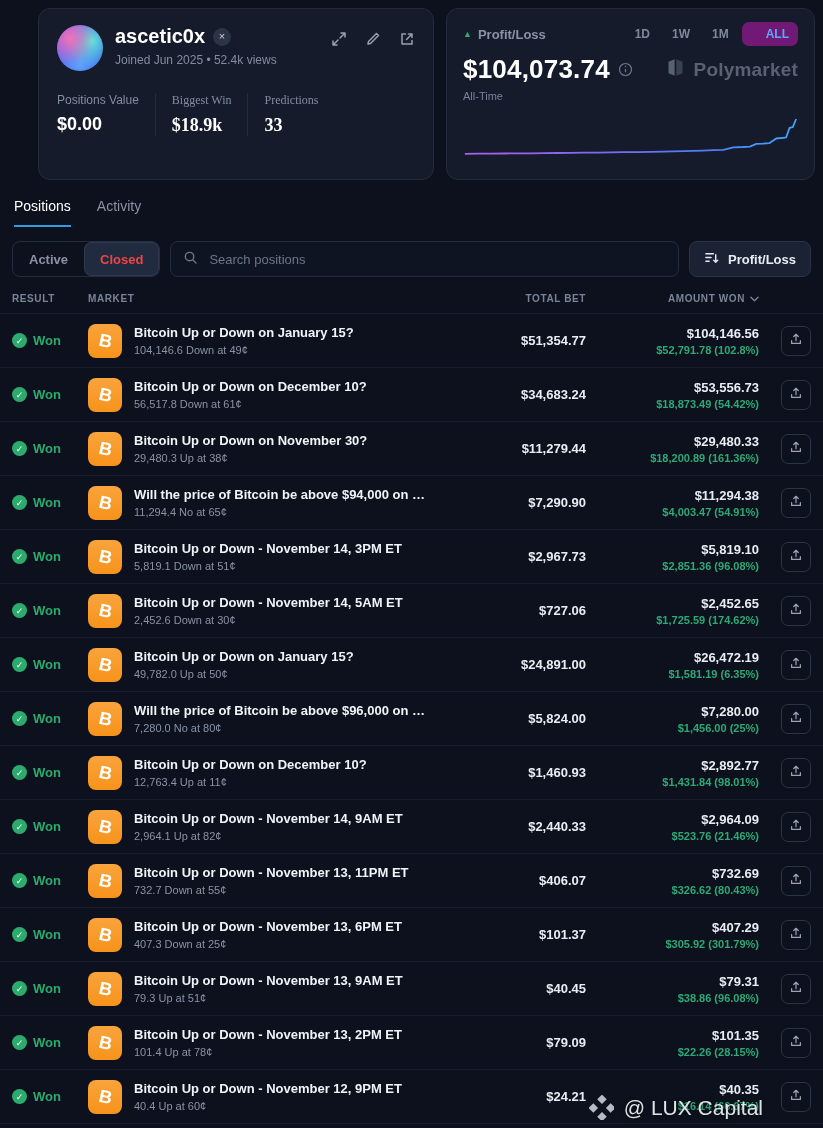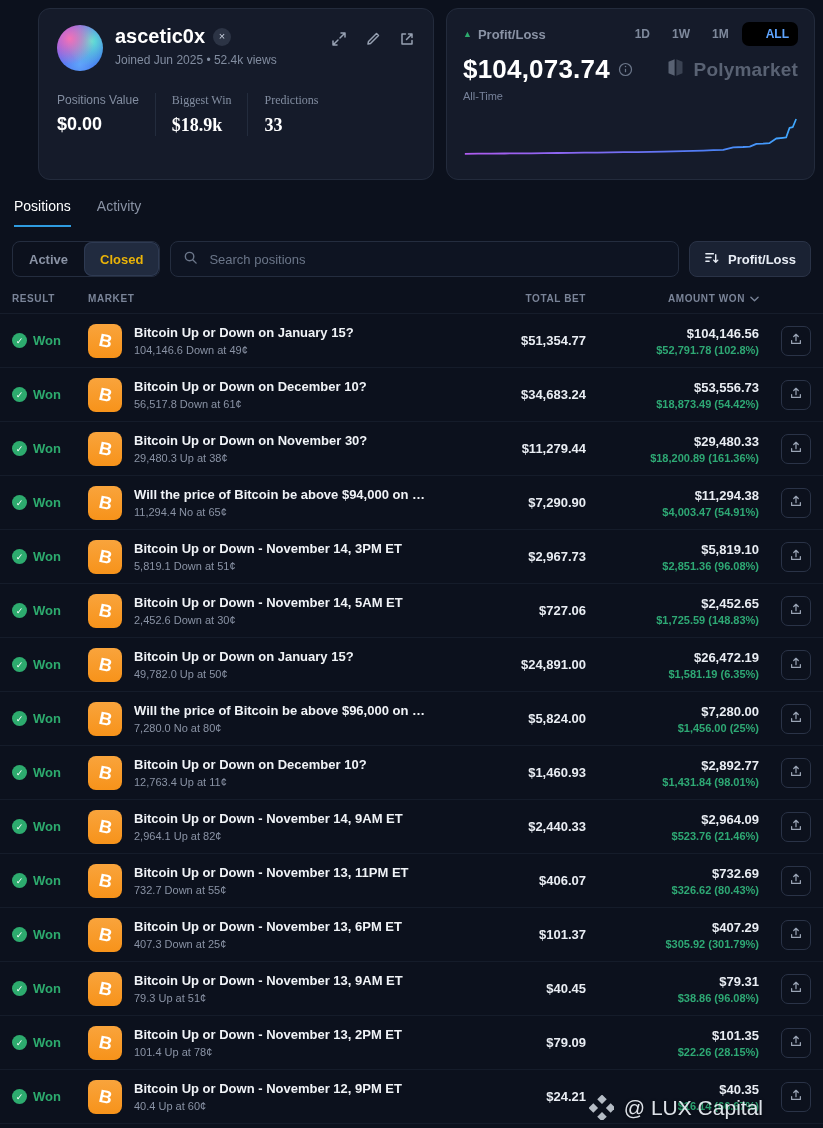--- a/index.html
+++ b/index.html
@@ -36,41 +36,41 @@
   .stat .sl{font-size:12px;color:#828da0;white-space:nowrap;}
   .stat .sv{font-size:18px;font-weight:700;color:#fff;}
 
   
   .pnl-top{display:flex;align-items:center;}
   .pnl-label{display:flex;align-items:center;gap:6px;color:#8a93a5;font-size:13px;font-weight:600;}
   .tri{color:#2dab6e;font-size:9px;line-height:1;}
   .ranges{margin-left:auto;display:flex;gap:4px;}
   .range{background:transparent;border:none;color:#7e899c;font-size:12px;font-weight:700;
     padding:5px 9px;border-radius:7px;cursor:pointer;font-family:inherit;}
-  .range.active{background:#000000;color:#5fa5ff;padding-left:24px;}
+  .range.active{background:#701a75;color:#5fa5ff;padding-left:24px;}
   .pnl-mid{display:flex;align-items:center;margin-top:8px;}
   .pnl-value-wrap{display:flex;align-items:center;gap:8px;}
   .pnl-value{font-size:26px;font-weight:800;color:#fff;letter-spacing:.2px;}
   .info-ic{color:#6b7689;display:inline-flex;cursor:pointer;}
   .brand{margin-left:auto;display:flex;align-items:center;gap:8px;color:#596273;}
   .brand-name{font-size:19px;font-weight:700;letter-spacing:.2px;}
   .pnl-period{font-size:11px;color:#77829a;margin-top:5px;}
   .chart-wrap{margin-top:auto;}
   .chart-wrap svg{display:block;width:100%;height:58px;}
 
   
   .tabs{display:flex;gap:26px;padding:0 14px;margin-top:18px;}
   .tab{font-size:14px;font-weight:400;color:#8a93a5;padding-bottom:11px;cursor:pointer;border-bottom:2px solid transparent;}
   .tab.active{color:#fff;border-bottom-color:#2f9ce0;}
 
   
   .filterbar{display:flex;gap:10px;padding:0 12px;margin-top:14px;height:36px;}
   .segctl{display:flex;border:1px solid #242d3f;border-radius:8px;overflow:hidden;flex:none;}
   .seg{display:flex;align-items:center;padding:0 16px;font-size:13px;font-weight:600;color:#8a93a5;cursor:pointer;background:transparent;border:none;font-family:inherit;}
-  .seg.active{background:#212b3f;color:#eab308;box-shadow:inset 0 0 0 1px #2e3a52;border-radius:8px;}
+  .seg.active{background:#212b3f;color:#ef4444;box-shadow:inset 0 0 0 1px #2e3a52;border-radius:8px;}
   .searchbox{flex:1;display:flex;align-items:center;gap:9px;border:1px solid #242d3f;border-radius:8px;background:#0e1422;padding:0 12px;color:#6b7689;}
   .searchbox input{flex:1;background:transparent;border:none;outline:none;color:#dfe5ee;font-size:13px;font-family:inherit;}
   .searchbox input::placeholder{color:#6b7689;}
   .sortbtn{display:flex;align-items:center;gap:9px;border:1px solid #2a3347;border-radius:8px;background:#1a2233;color:#e8edf5;font-size:13px;font-weight:700;padding:0 14px;cursor:pointer;font-family:inherit;}
 
   
   .thead,.row{display:grid;grid-template-columns:58px 1fr 135px 155px 34px;gap:18px;align-items:center;padding:0 12px;}
   .thead{margin-top:16px;padding-bottom:9px;font-size:10px;font-weight:700;letter-spacing:.6px;color:#7a8498;border-bottom:1px solid #161d2b;}
   .th-right{justify-self:end;display:flex;align-items:center;gap:5px;}
   .th-amount{cursor:pointer;}
@@ -406,21 +406,21 @@
           <span class="btc-b">B</span>
         </span>
       <div class="mtext">
         <div class="mtitle">Bitcoin Up or Down - November 14, 5AM ET</div>
         <div class="msub">2,452.6 Down at 30¢</div>
       </div>
     </div>
     <div class="bet">$727.06</div>
     <div class="woncol">
       <div class="wmain">$2,452.65</div>
-      <div class="wsub">$1,725.59 (148.83%)</div>
+      <div class="wsub">$1,725.59 (174.62%)</div>
     </div>
     <div class="act">
       <button class="share-btn">
         <span>
           <svg width="14" height="14" viewBox="0 0 16 16" fill="none" stroke="currentColor" stroke-width="1.4" stroke-linecap="round" stroke-linejoin="round">
               <path d="M8 10V2.8M5.4 5.2 8 2.6l2.6 2.6M3 9.8V13h10V9.8"></path>
             </svg>
         </span>
       </button>
     </div>

